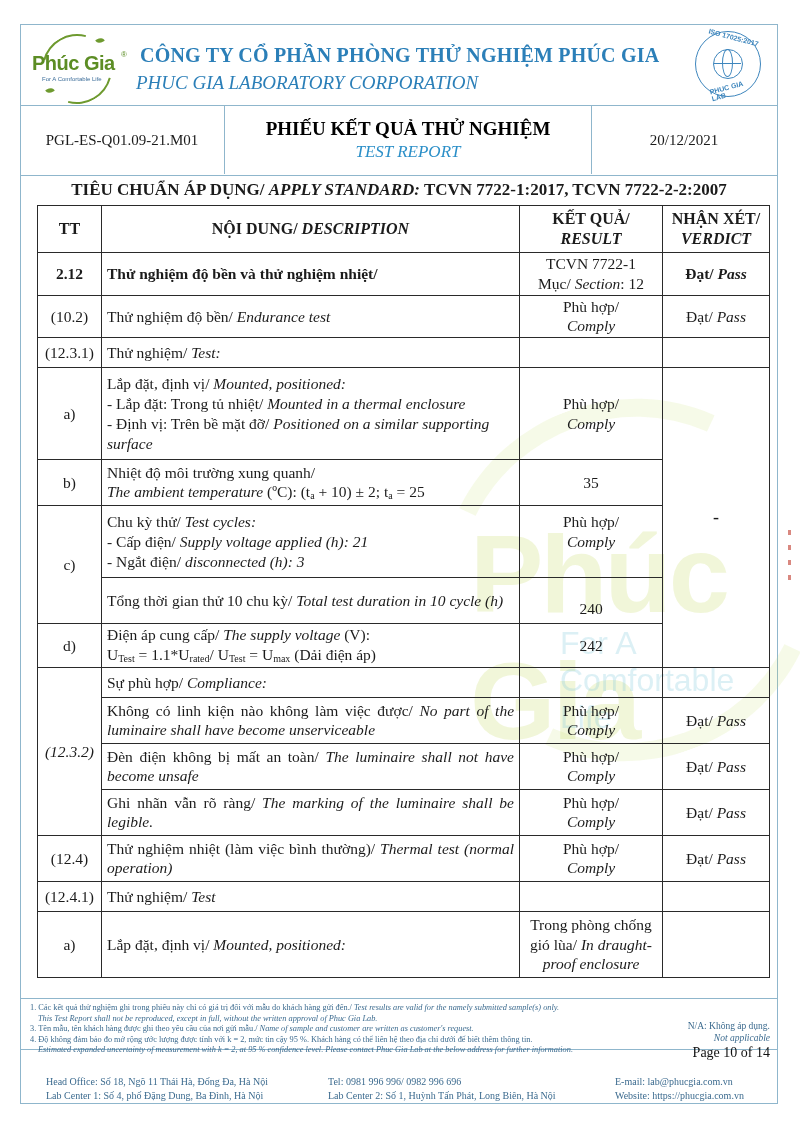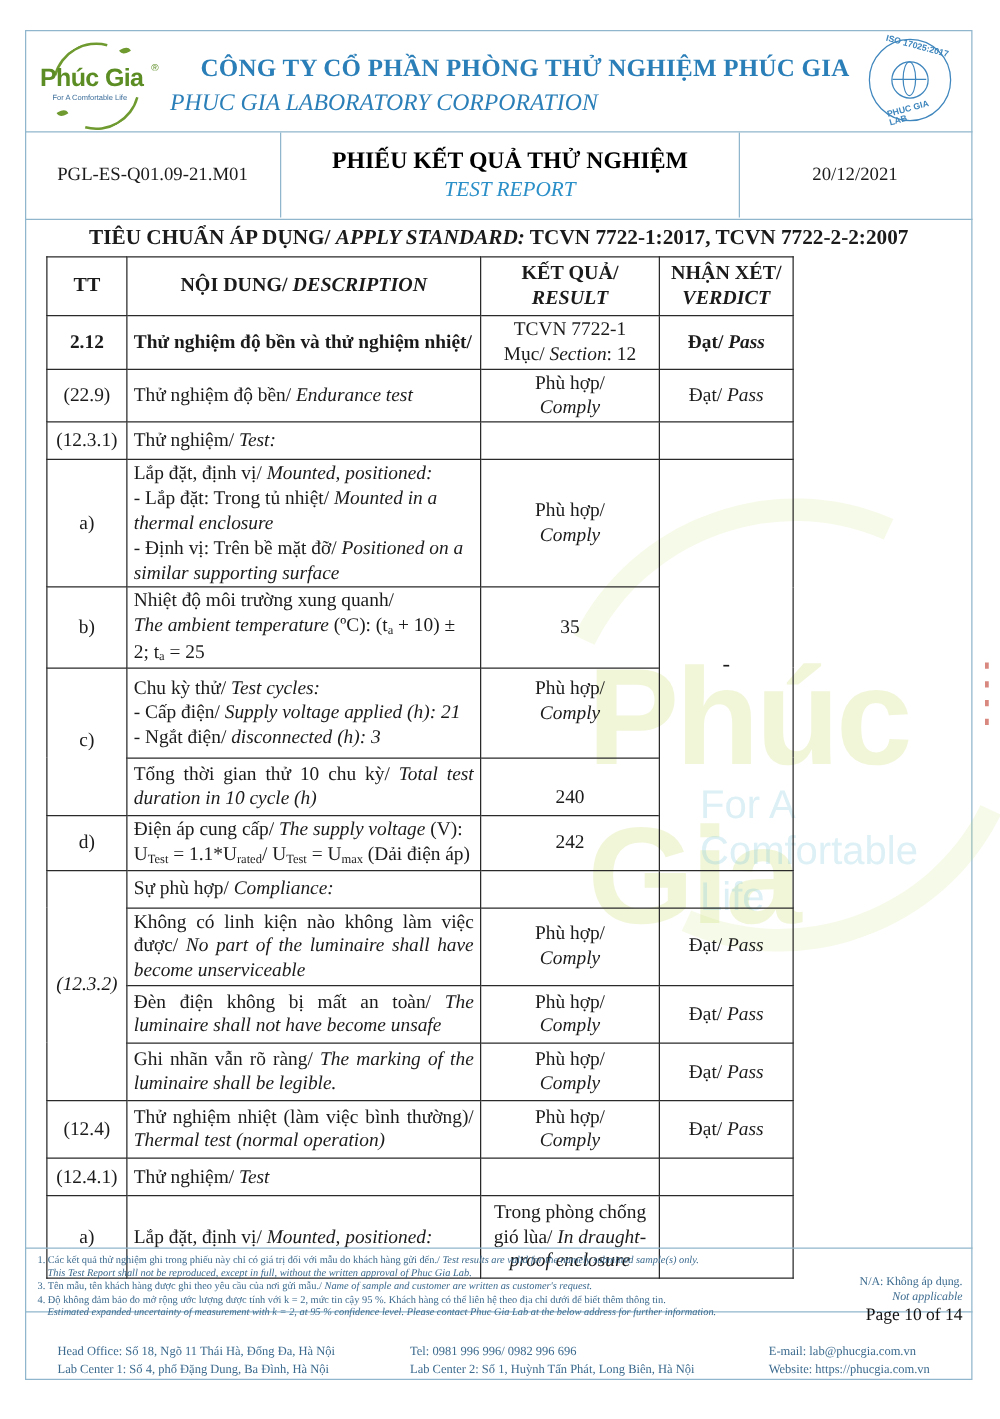--- a/index.html
+++ b/index.html
@@ -5,40 +5,40 @@
   html,body{margin:0;padding:0;background:#fff;}
   body{width:800px;height:1135px;position:relative;overflow:hidden;font-family:"Liberation Serif",serif;color:#1b1b1b;}
   .frame{position:absolute;left:20px;top:24px;width:758px;height:1080px;border:1.5px solid #8fb6cc;box-sizing:border-box;}
   .hdr{position:absolute;left:20px;top:24px;width:758px;height:82px;border-bottom:1.5px solid #8fb6cc;box-sizing:border-box;}
   .logo{position:absolute;left:8px;top:6px;width:100px;height:74px;}
   .logo-ring{position:absolute;left:14px;top:4px;width:66px;height:66px;border:2px solid #6e9a2f;border-radius:50%;border-left-color:transparent;border-right-color:transparent;transform:rotate(-30deg);}
   .logo-name{position:absolute;left:4px;top:22px;font-family:"Liberation Sans",sans-serif;font-weight:bold;font-size:20px;color:#5c8d24;letter-spacing:-0.5px;}
   .logo-reg{position:absolute;left:93px;top:20px;font-size:8px;color:#5c8d24;font-family:"Liberation Sans",sans-serif;}
   .logo-tag{position:absolute;left:14px;top:46px;font-size:6px;color:#3d6e9a;font-family:"Liberation Sans",sans-serif;}
   .leaf{position:absolute;width:8px;height:5px;background:#6e9a2f;border-radius:0 80% 0 80%;}
-  .company-vn{position:absolute;left:120px;top:20px;width:560px;text-align:center;font-weight:bold;font-size:20px;color:#2b7fb8;letter-spacing:0.2px;}
+  .company-vn{position:absolute;left:120px;top:20px;width:560px;font-weight:bold;font-size:20px;color:#2b7fb8;letter-spacing:0.2px;}
   .company-en{position:absolute;left:116px;top:48px;width:560px;text-align:left;font-style:italic;font-size:19px;color:#2b7fb8;}
   .iso{position:absolute;left:675px;top:7px;width:66px;height:66px;border:1.5px solid #3e86bd;border-radius:50%;box-sizing:border-box;}
   .iso-globe{position:absolute;left:17px;top:17px;width:30px;height:30px;border:1.5px solid #3e86bd;border-radius:50%;box-sizing:border-box;}
   .iso-globe:before{content:"";position:absolute;left:8px;top:-1px;width:11px;height:28px;border:1.2px solid #3e86bd;border-radius:50%;box-sizing:border-box;}
   .iso-globe:after{content:"";position:absolute;left:0;top:13px;width:27px;height:0;border-top:1.2px solid #3e86bd;}
   .iso-t1{position:absolute;left:12px;top:2px;font-size:7px;color:#3e86bd;font-family:"Liberation Sans",sans-serif;font-weight:bold;transform:rotate(15deg);}
   .iso-t2{position:absolute;left:14px;top:50px;font-size:7px;color:#3e86bd;font-family:"Liberation Sans",sans-serif;font-weight:bold;transform:rotate(-15deg);}
 
   .title-row{position:absolute;left:20px;top:106px;width:758px;height:70px;border-bottom:1.5px solid #8fb6cc;box-sizing:border-box;}
   .code{position:absolute;left:0;top:0;width:205px;height:68px;border-right:1.5px solid #8fb6cc;box-sizing:border-box;display:flex;align-items:center;justify-content:center;font-size:15px;}
   .rtitle{position:absolute;left:205px;top:0;width:367px;height:68px;border-right:1.5px solid #8fb6cc;box-sizing:border-box;text-align:center;}
   .rtitle .vn{display:block;margin-top:12px;font-size:19px;font-weight:bold;color:#000000;}
   .rtitle .en{display:block;margin-top:2px;font-size:17px;font-style:italic;color:#2b8fc8;}
   .date{position:absolute;left:572px;top:0;width:184px;height:68px;display:flex;align-items:center;justify-content:center;font-size:15px;}
 
   .standard{position:absolute;left:20px;top:180px;width:758px;text-align:center;font-size:17px;font-weight:bold;}
   .standard i{font-style:italic;}
 
-  table.main{position:absolute;left:37px;top:205px;border-collapse:collapse;width:598px;font-size:15.5px;line-height:1.28;}
+  table.main{position:absolute;left:37px;top:205px;border-collapse:collapse;width:733px;font-size:15.5px;line-height:1.28;}
   table.main td, table.main th{border:1.3px solid #2a2a2a;padding:1px 5px;vertical-align:middle;}
   table.main th{font-weight:bold;font-size:16px;}
   .c-tt{width:53px;text-align:center;}
   .c-desc{text-align:left;}
   .c-res{width:132px;text-align:center;}
   .c-ver{width:96px;text-align:center;}
   i{font-style:italic;}
   b{font-weight:bold;}
   sub{font-size:10px;vertical-align:-2px;}
   .just{text-align:justify;}
@@ -110,21 +110,21 @@
   </tr>
 
   <tr style="height:42px;">
     <td class="c-tt"><b>2.12</b></td>
     <td class="c-desc"><b>Thử nghiệm độ bền và thử nghiệm nhiệt/</b></td>
     <td class="c-res"><span>TCVN 7722-1</span><br><span>Mục/ </span><i>Section</i><span>: 12</span></td>
     <td class="c-ver"><b>Đạt/ </b><b><i>Pass</i></b></td>
   </tr>
 
   <tr style="height:42px;">
-    <td class="c-tt">(22.9)</td>
+    <td class="c-tt">(10.2)</td>
     <td class="c-desc"><span>Thử nghiệm độ bền/ </span><i>Endurance test</i></td>
     <td class="c-res"><span>Phù hợp/</span><br><i>Comply</i></td>
     <td class="c-ver"><span>Đạt/ </span><i>Pass</i></td>
   </tr>
 
   <tr style="height:30px;">
     <td class="c-tt" style="padding:1px 0;">(12.3.1)</td>
     <td class="c-desc"><span>Thử nghiệm/ </span><i>Test:</i></td>
     <td class="c-res"></td>
     <td class="c-ver"></td>

